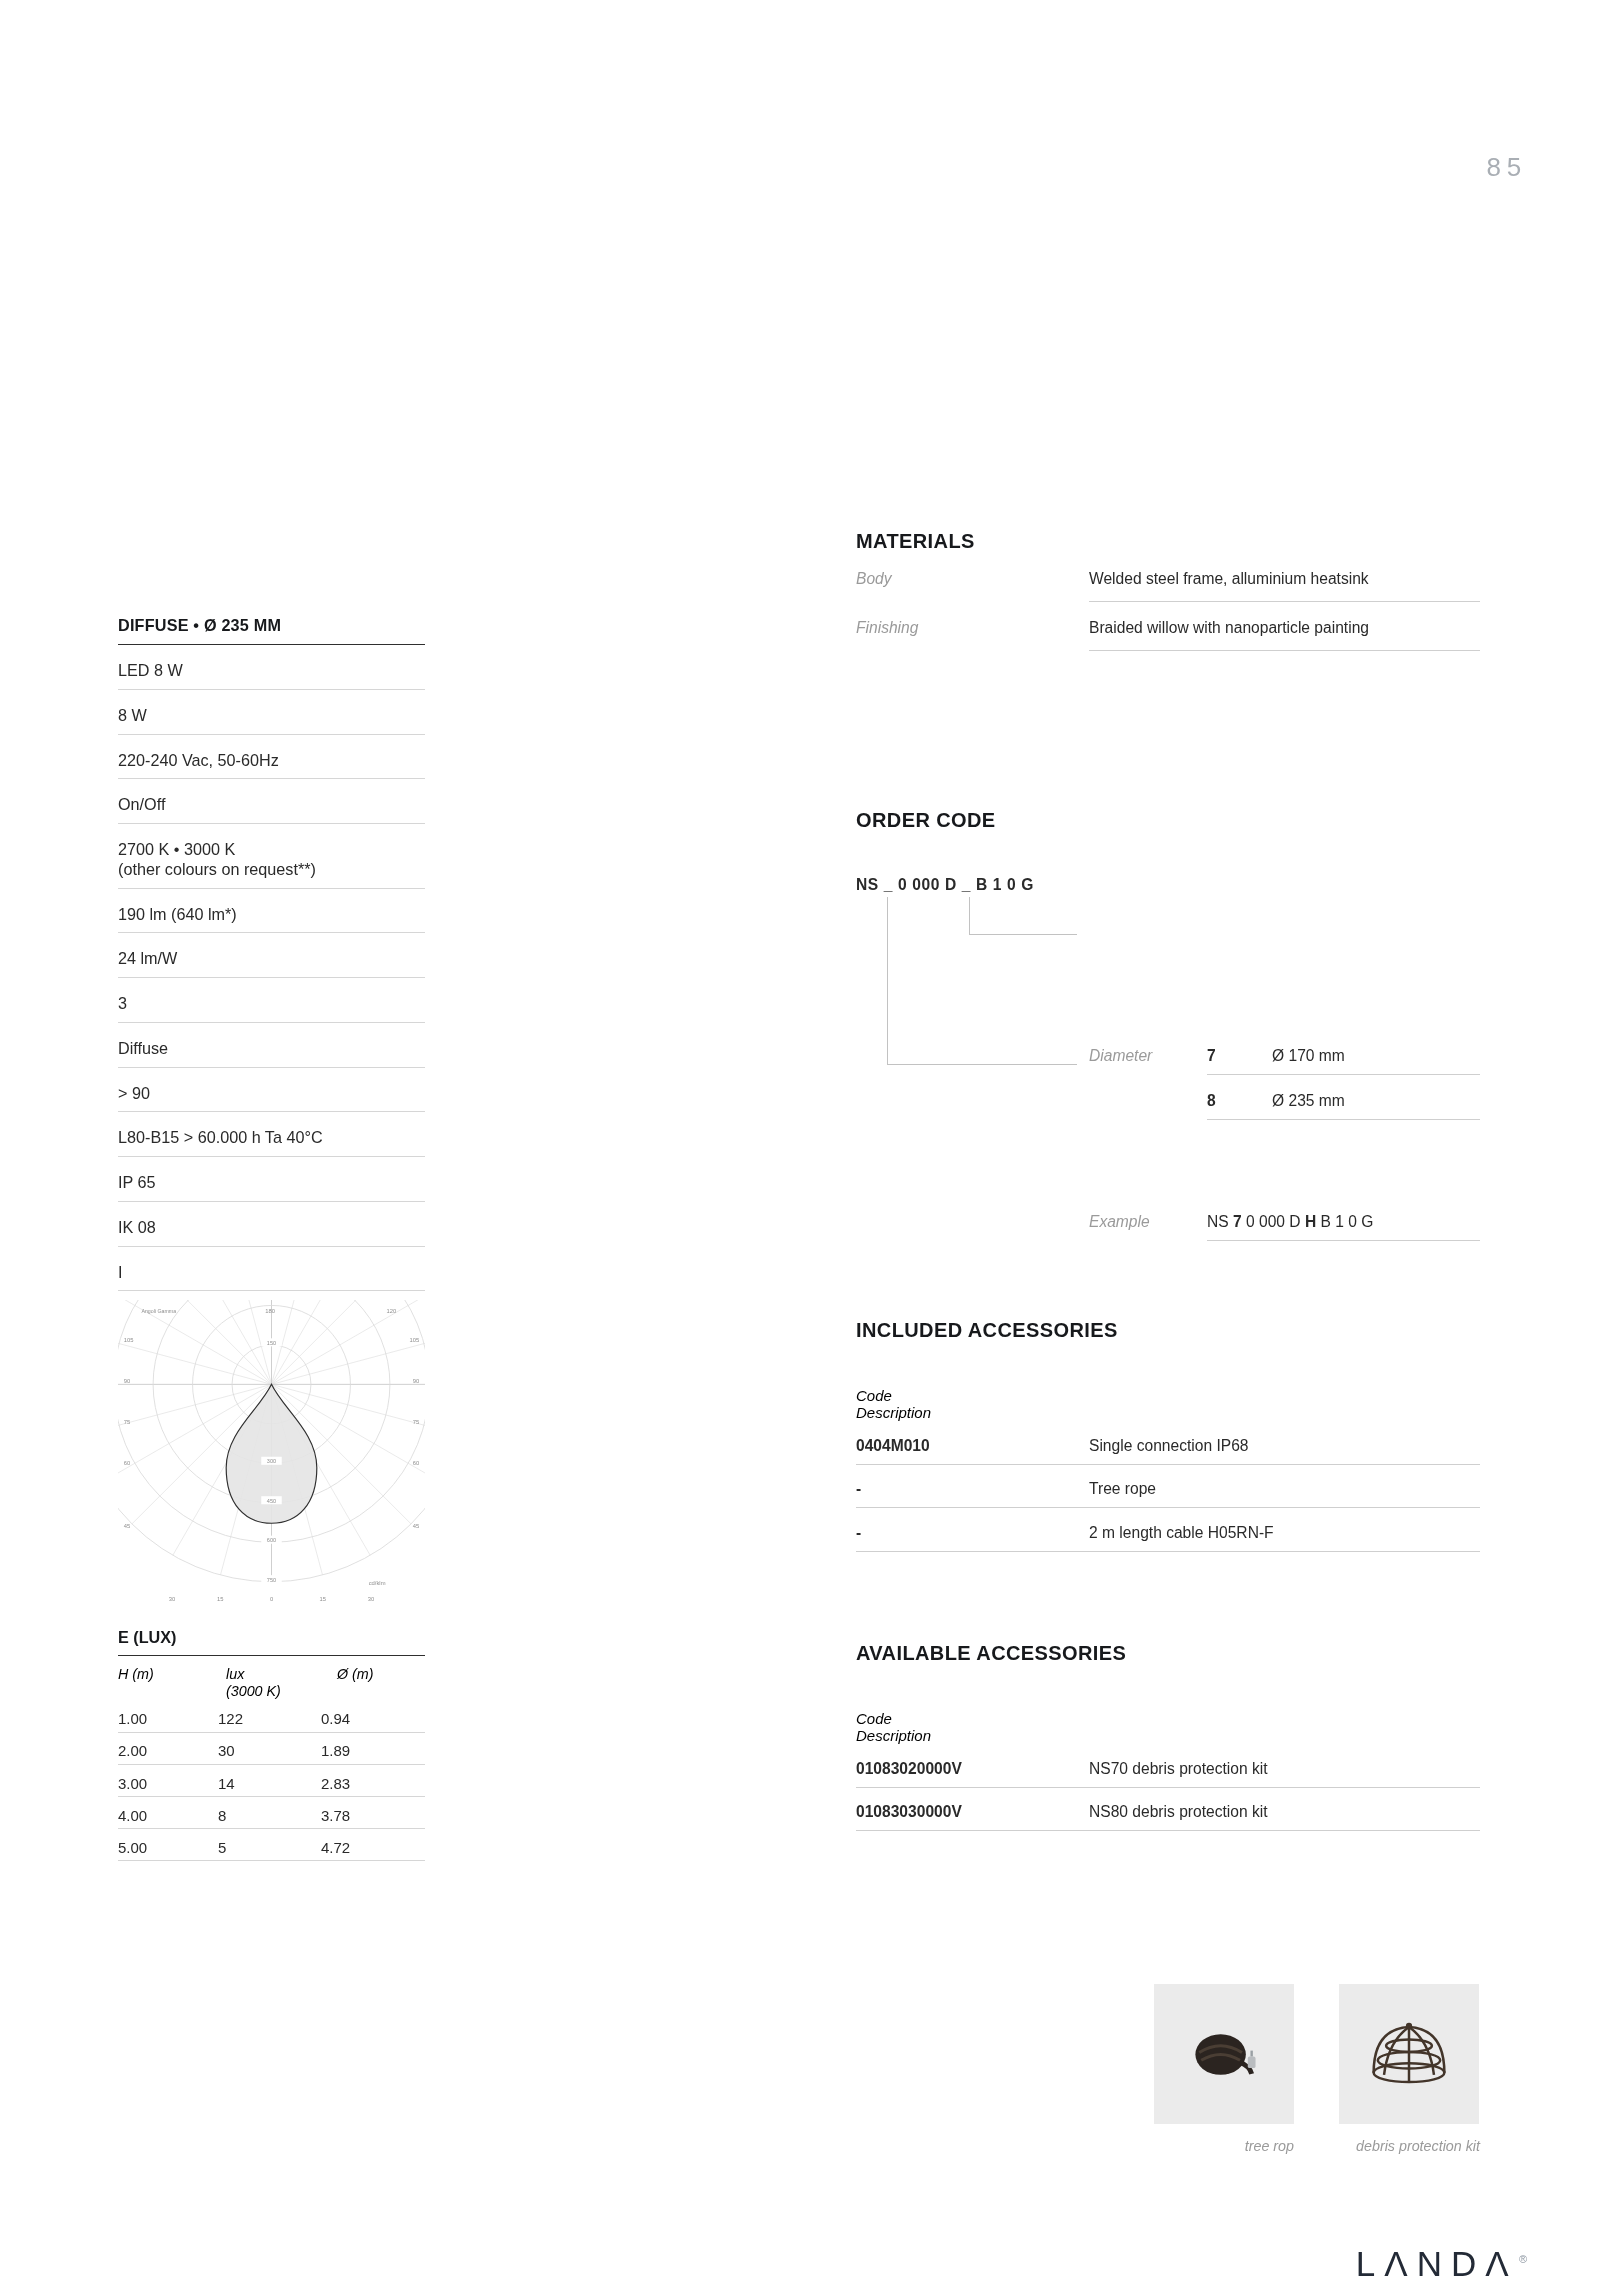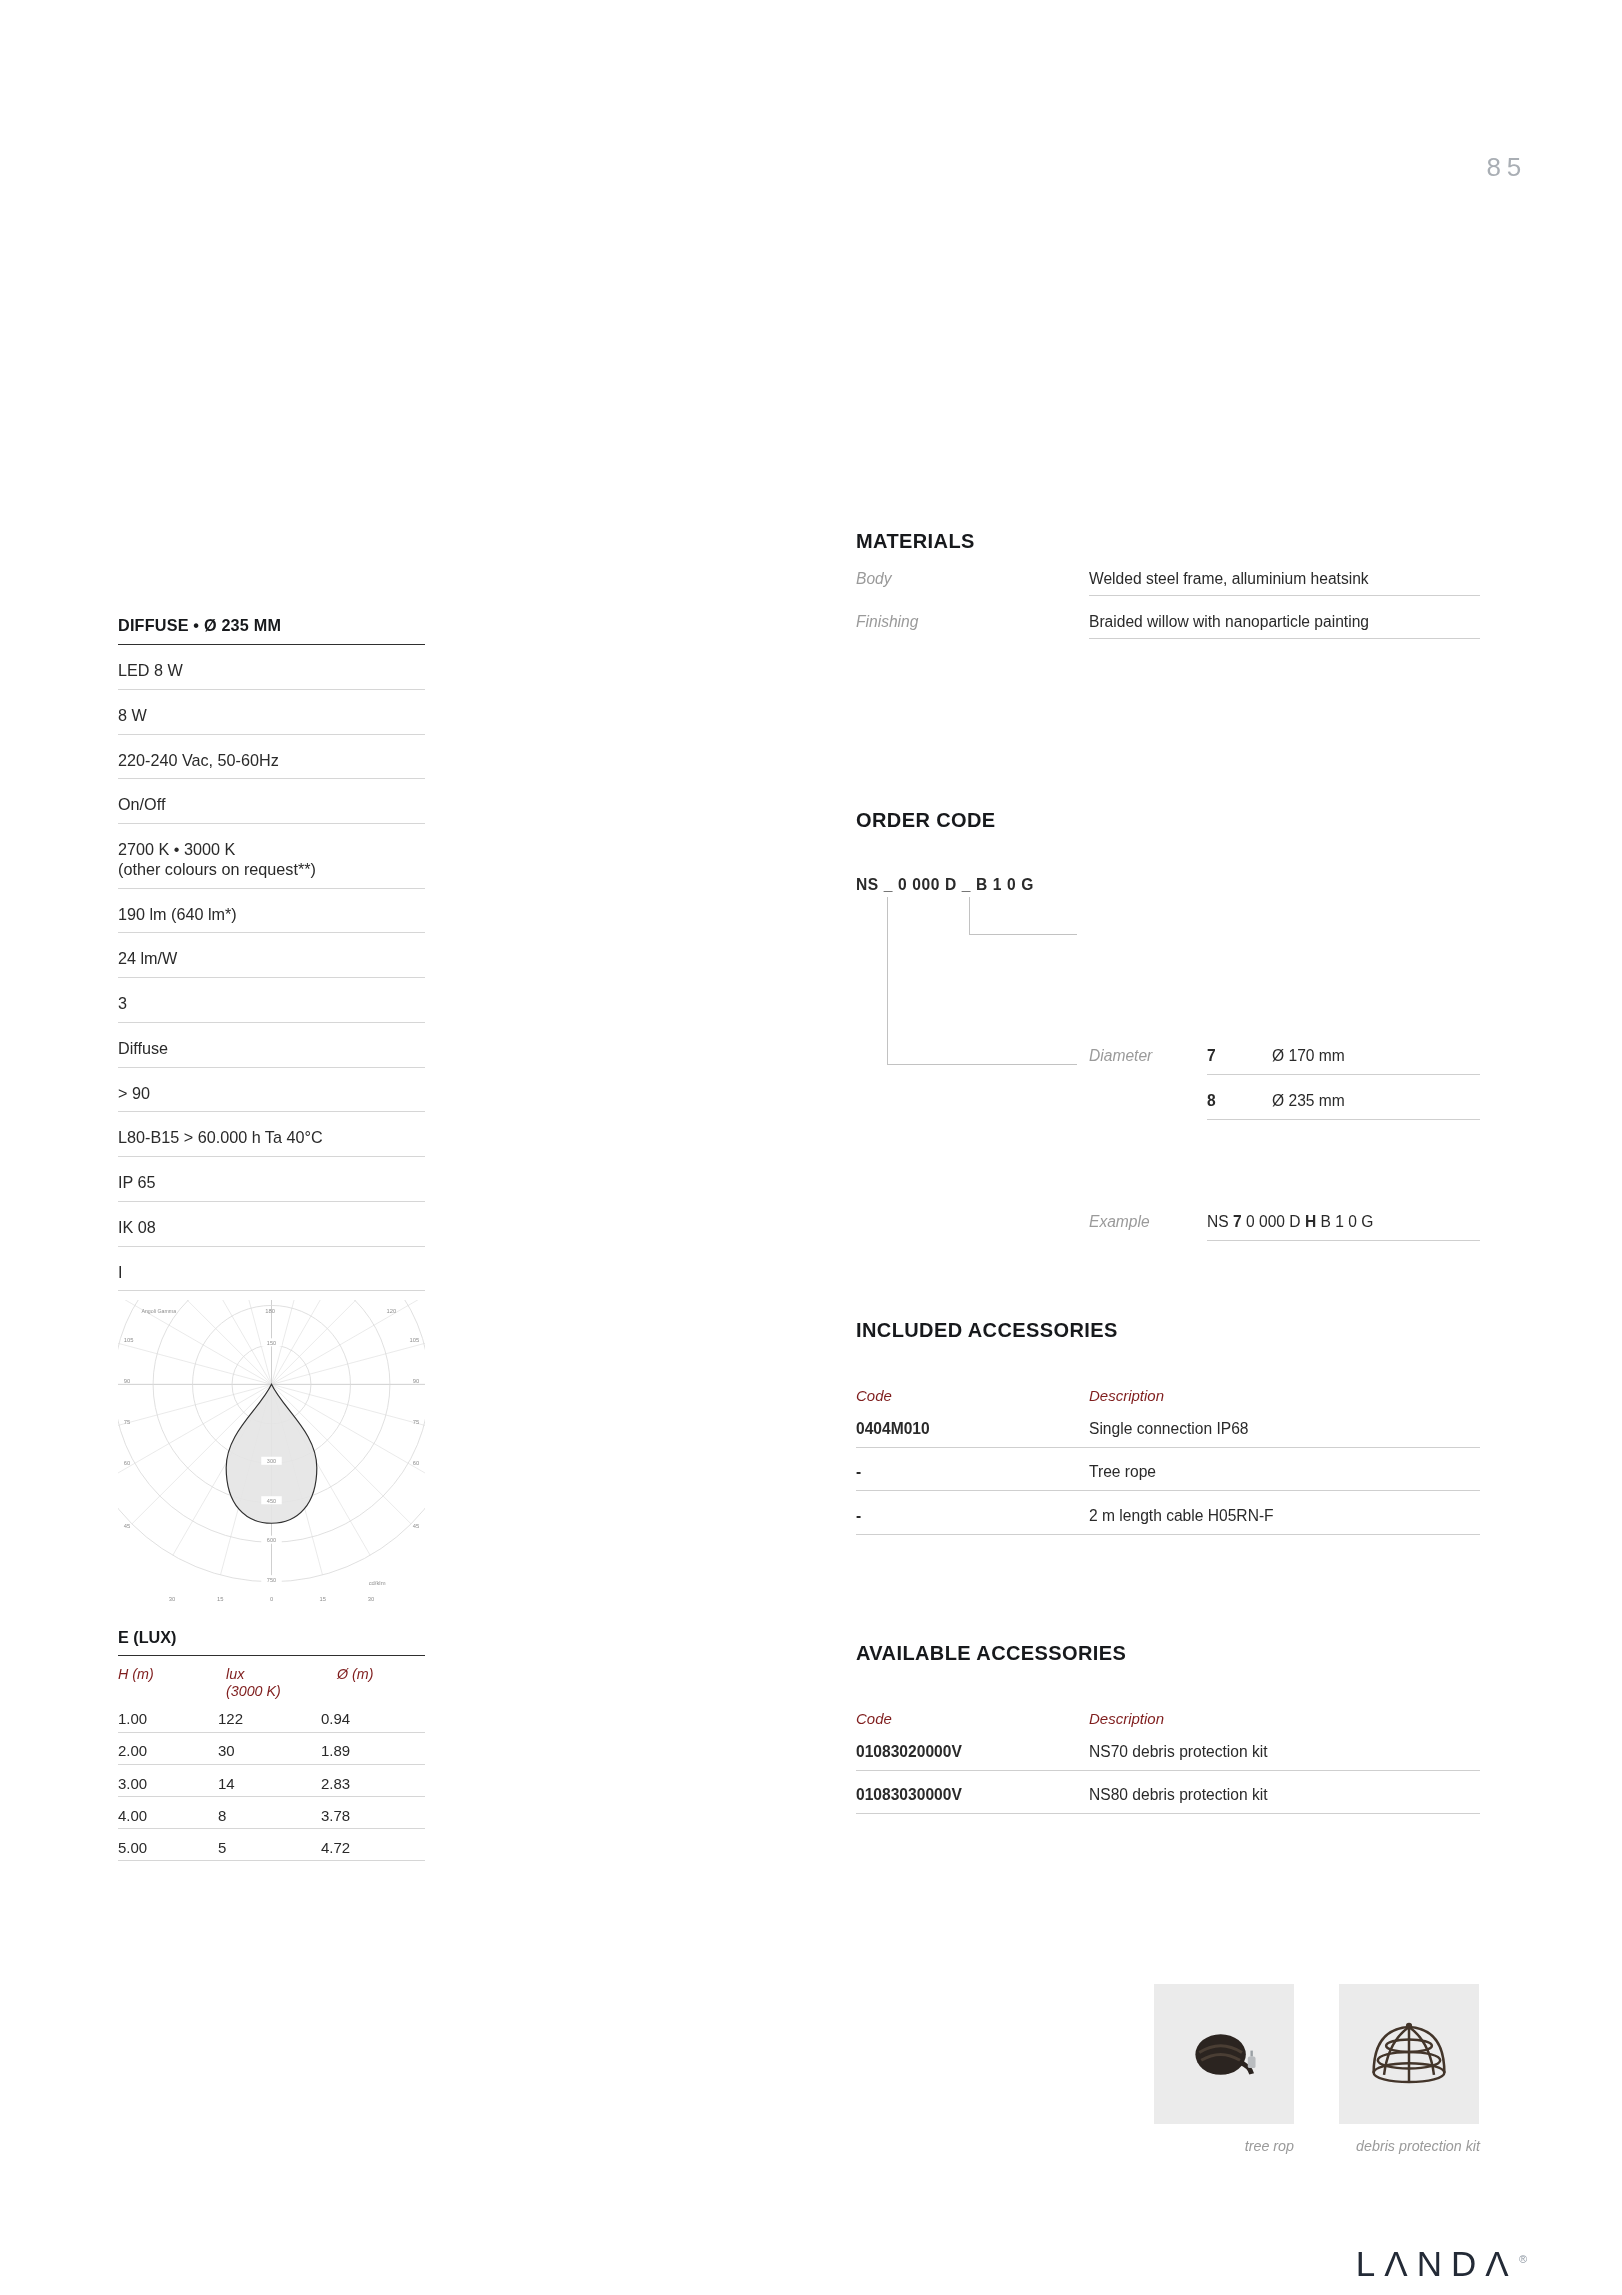--- a/index.html
+++ b/index.html
@@ -4,21 +4,21 @@
 <style>
   * { margin:0; padding:0; box-sizing:border-box; }
   html,body { background:#ffffff; }
   body { font-family:"Liberation Sans", sans-serif; color:#2a2a2a; }
   .page { position:relative; width:1556px; height:2295px; background:#fff; overflow:hidden; }
   .abs { position:absolute; }
 
   .page-num { font-size:26px; color:#a9aeb4; letter-spacing:5.8px; font-weight:400; }
 
   .sec-title { font-size:20px; font-weight:600; letter-spacing:0.4px; color:#17191c; }
-  .ital { font-style:italic; color:#7f1d1d; }
+  .ital { font-style:italic; color:#000000;flex-direction:column; }
 
   
   .spec-block { left:118px; top:616px; width:307px; }
   .spec-title { font-size:16.2px; font-weight:700; color:#17191c; padding-bottom:9px; border-bottom:1.3px solid #2f2f2f; letter-spacing:0.2px; }
   .spec-row { font-size:16.2px; line-height:1.22; padding:16.2px 0 7.8px; border-bottom:0.6px solid #d6d6d6; white-space:pre-line; }
 
   
   .polar-box { left:118px; top:1300px; width:307px; height:312px; }
   .polar-box svg { width:100%; height:100%; display:block; }
 
@@ -27,21 +27,21 @@
   .elux-title { font-size:16.2px; font-weight:700; color:#17191c; padding-bottom:7.8px; border-bottom:1.3px solid #2f2f2f; }
   .elux-head { display:grid; grid-template-columns:100px 103px 1fr; padding-top:10.4px; font-size:14.3px;gap:8px; }
   .elux-head span { white-space:pre-line; line-height:1.2; }
   .elux-row { display:grid; grid-template-columns:100px 103px 1fr; font-size:15px; padding:9.7px 0 4.5px; border-bottom:0.6px solid #d6d6d6; }
 
   
   .materials { left:856px; top:530px; width:624px; }
   .mat-row { display:flex; margin-top:17px; }
   .mat-row:first-of-type { margin-top:40px; }
   .mat-label { width:233px; font-style:italic; color:#9a9a9a; font-size:15.6px; }
-  .mat-value { flex:1; font-size:15.6px; border-bottom:0.6px solid #cfcfcf; padding-bottom:7px; }
+  .mat-value { flex:1; font-size:15.6px; border-bottom:0.6px solid #cfcfcf; padding-bottom:13px; }
 
   
   .ordercode { left:856px; top:809px; width:624px; height:468px; }
   .oc-code { position:absolute; left:0; top:67px; font-size:15.6px; font-weight:700; letter-spacing:0.6px; }
   .oc-line { position:absolute; border-left:0.6px solid #c2c2c2; border-bottom:0.6px solid #c2c2c2; }
   .oc-line1 { left:113px; top:88px; width:108px; height:38px; }
   .oc-line2 { left:31px;  top:88px; width:190px; height:168px; }
   .oc-group { position:absolute; left:233px; right:0; display:flex; }
   .oc-label { width:118px; font-style:italic; color:#9a9a9a; font-size:15.6px; }
   .oc-opts { flex:1; }

